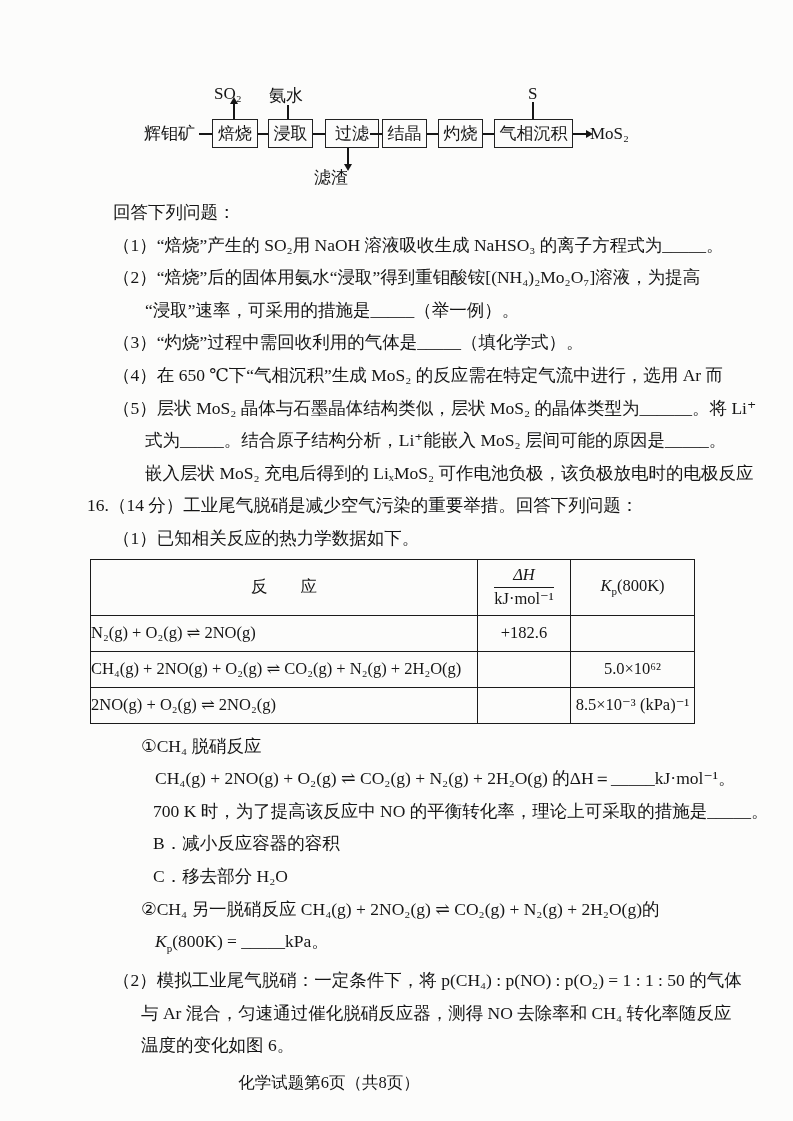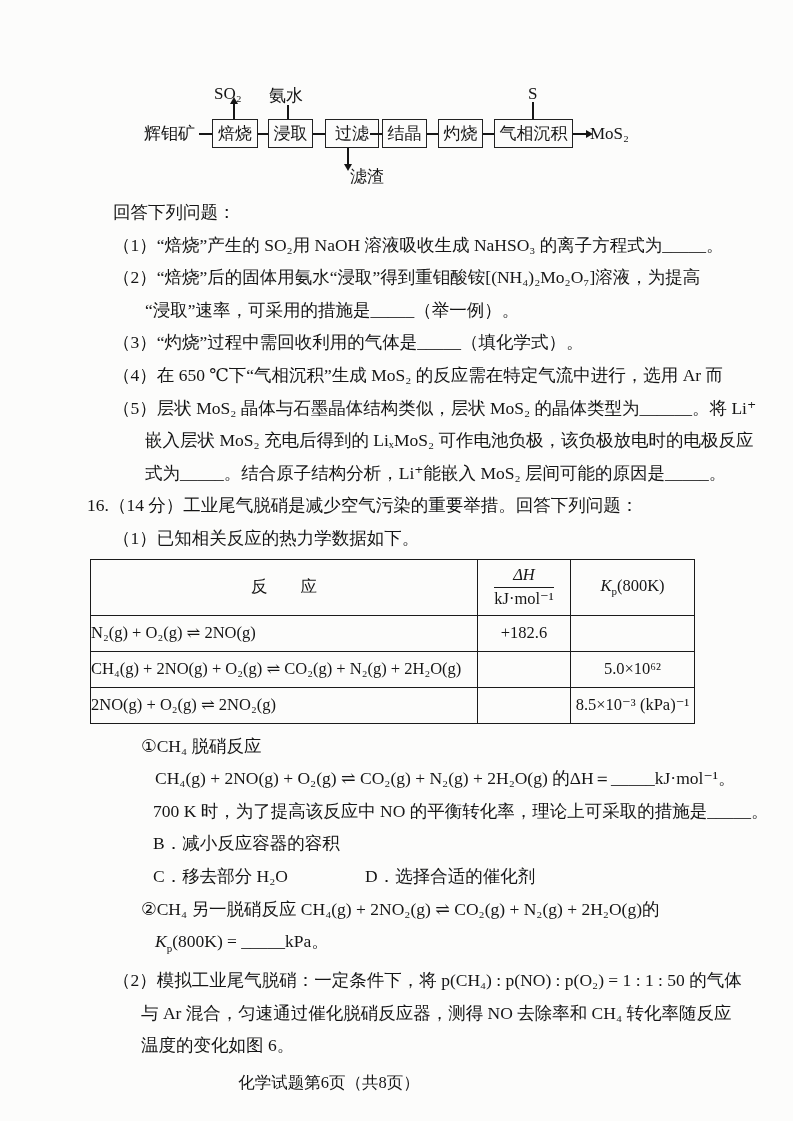--- a/index.html
+++ b/index.html
@@ -96,33 +96,33 @@
   <div class="ar ar-h" style="left:483px;width:11px;"></div>
 
   <div class="fbox" style="left:494px;width:79px;">
       <span>气相沉积</span>
     </div>
   <div class="ar ar-h" style="left:573px;width:13px;"></div>
 
   <span class="lbl" style="left:590px;top:40px;">MoS₂</span>
 
   <div class="ar ar-v ar-down" style="left:347px;top:64px;height:16px;"></div>
-  <span class="lbl" style="left:350px;top:84px;font-family:Liberation Mono, monospace;">滤渣</span>
+  <span class="lbl" style="left:314px;top:84px;">滤渣</span>
 </div>
 
 <div class="content">
   <div class="line">回答下列问题：</div>
   <div class="line">（1）“焙烧”产生的 SO₂用 NaOH 溶液吸收生成 NaHSO₃ 的离子方程式为_____。</div>
   <div class="line">（2）“焙烧”后的固体用氨水“浸取”得到重钼酸铵[(NH₄)₂Mo₂O₇]溶液，为提高</div>
   <div class="line ind32">“浸取”速率，可采用的措施是_____（举一例）。</div>
   <div class="line">（3）“灼烧”过程中需回收利用的气体是_____（填化学式）。</div>
   <div class="line">（4）在 650 ℃下“气相沉积”生成 MoS₂ 的反应需在特定气流中进行，选用 Ar 而</div>
   <div class="line">（5）层状 MoS₂ 晶体与石墨晶体结构类似，层状 MoS₂ 的晶体类型为______。将 Li⁺</div>
+  <div class="line ind32">式为_____。结合原子结构分析，Li⁺能嵌入 MoS₂ 层间可能的原因是_____。</div>
   <div class="line ind32">嵌入层状 MoS₂ 充电后得到的 LiₓMoS₂ 可作电池负极，该负极放电时的电极反应</div>
-  <div class="line ind32">式为_____。结合原子结构分析，Li⁺能嵌入 MoS₂ 层间可能的原因是_____。</div>
 
   <div class="line outdent">16.（14 分）工业尾气脱硝是减少空气污染的重要举措。回答下列问题：</div>
   <div class="line">（1）已知相关反应的热力学数据如下。</div>
 
   <table class="thermo">
     <tbody>
         <tr class="hdr">
       <th class="col-rx" style="text-align:center;">反　　应</th>
       <th class="col-dh">
         <span class="frac">
@@ -154,21 +154,20 @@
 
   <div class="line ind28">①CH₄ 脱硝反应</div>
   <div class="line ind42">CH₄(g) + 2NO(g) + O₂(g) ⇌ CO₂(g) + N₂(g) + 2H₂O(g) 的ΔH＝_____kJ·mol⁻¹。</div>
   <div class="line ind40">700 K 时，为了提高该反应中 NO 的平衡转化率，理论上可采取的措施是_____。</div>
 
   <div class="opt-row line">
     <span>B．减小反应容器的容积</span>
   </div>
   <div class="opt-row line">
     <span class="opt-a">C．移去部分 H₂O</span>
-    <span>D．选择合适的催化剂</span>
   </div>
 
   <div class="line ind28">②CH₄ 另一脱硝反应 CH₄(g) + 2NO₂(g) ⇌ CO₂(g) + N₂(g) + 2H₂O(g)的</div>
   <div class="line ind42">
     <span class="ital">K</span><sub class="k">p</sub><span>(800K) = _____kPa。</span>
   </div>
 
   <div class="line">（2）模拟工业尾气脱硝：一定条件下，将 p(CH₄) : p(NO) : p(O₂) = 1 : 1 : 50 的气体</div>
   <div class="line ind28">与 Ar 混合，匀速通过催化脱硝反应器，测得 NO 去除率和 CH₄ 转化率随反应</div>
   <div class="line ind28">温度的变化如图 6。</div>

